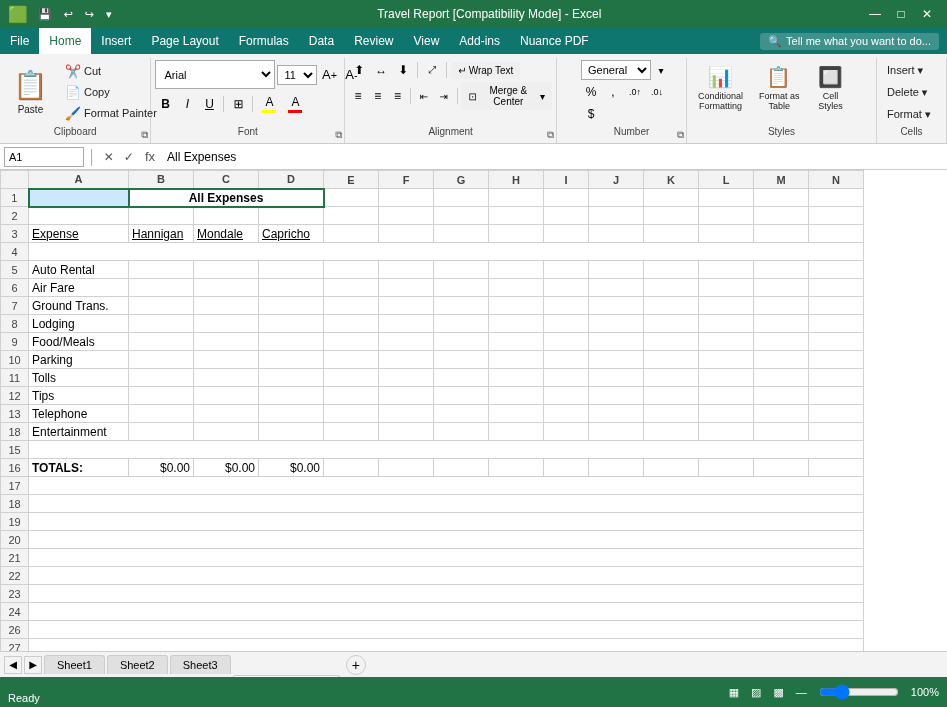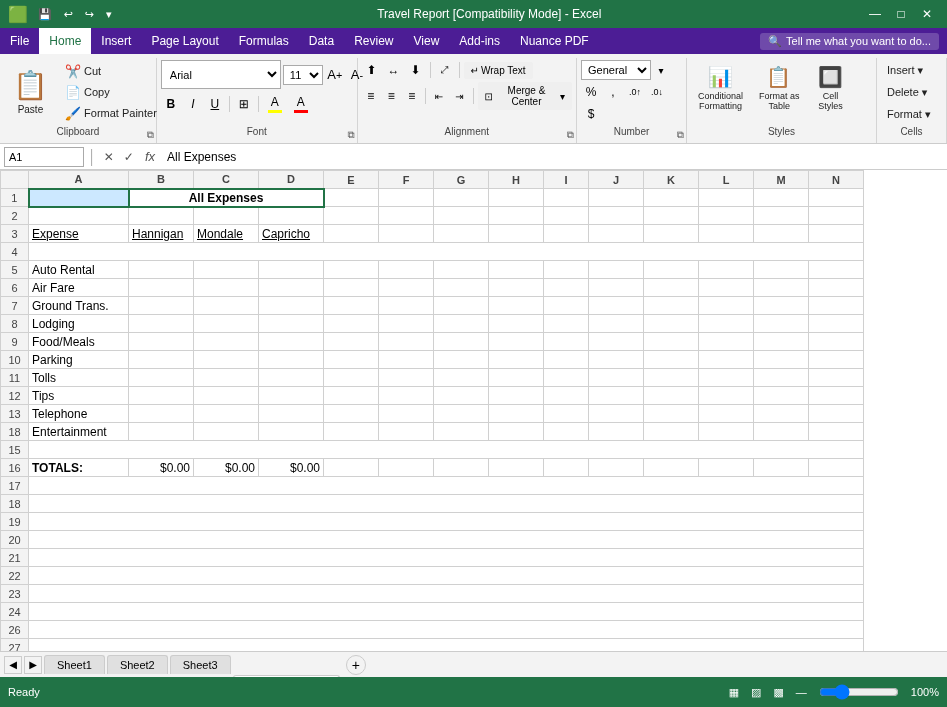--- a/index.html
+++ b/index.html
@@ -18,21 +18,21 @@
     }
     .title-bar-left { display: flex; align-items: center; gap: 6px; }
     .title-bar-center { flex: 1; text-align: center; }
     .title-bar-right { display: flex; gap: 2px; }
     .title-bar-btn { color: #fff; background: none; border: none; width: 24px; height: 24px; cursor: pointer; font-size: 12px; display: flex; align-items: center; justify-content: center; }
     .quick-access { display: flex; gap: 4px; align-items: center; }
     .qa-btn { background: none; border: none; color: #fff; cursor: pointer; font-size: 11px; padding: 2px 4px; }
 
     
     .menu-bar {
-      background: #4c1d95;
+      background: #0f766e;
       display: flex;
       height: 26px;
       align-items: stretch;
     }
     .menu-item {
       color: #fff;
       padding: 0 10px;
       display: flex;
       align-items: center;
       cursor: pointer;
@@ -151,21 +151,21 @@
     .formula-divider { color: #aaa; font-size: 14px; }
     .formula-btn { background: none; border: none; cursor: pointer; font-size: 12px; color: #555; padding: 0 3px; }
     .formula-input {
       flex: 1;
       height: 20px;
       border: none;
       outline: none;
       font-size: 12px;
       padding: 0 4px;
     }
-    .fx-label { font-size: 13px; font-style: italic; color: #555; padding: 0 4px; }
+    .fx-label { font-size: 13px; color: #555; padding: 0 4px; }
 
     
     .spreadsheet-container {
       display: flex;
       flex-direction: column;
       overflow: hidden;
       flex: 1;
     }
     .sheet-area {
       overflow: auto;
@@ -268,21 +268,20 @@
       align-items: center;
       justify-content: center;
       cursor: pointer;
       font-size: 14px;
       margin-left: 4px;
     }
 
     
     .status-bar {
       display: flex;
-      align-items: center;
       justify-content: space-between;
       background: #217346;
       color: #fff;
       height: 22px;
       padding: 15px 8px;
       font-size: 11px;
     }
     .status-right { display: flex; gap: 12px; align-items: center; }
 
     
@@ -455,21 +454,21 @@
             <span>⊡</span>
             <span>Merge &amp; Center</span>
             <span>▾</span>
           </button>
         </div>
       </div>
       <div class="ribbon-group-label">Alignment</div>
       <button class="expand-btn">⧉</button>
     </div>
 
-    <div class="ribbon-group number-group" style="position:relative; min-width:110px;">
+    <div class="ribbon-group number-group" style="position:relative; min-width:110px;margin-left:20px;">
       <div class="ribbon-group-content" style="flex-direction:column; gap:2px; padding-top:2px;">
         <div style="display:flex; align-items:center; gap:2px;">
           <select class="number-select">
             <option>General</option>
           </select>
           <button class="font-btn" style="font-size:10px;">▾</button>
         </div>
         <div style="display:flex; gap:2px; align-items:center;">
           <button class="font-btn">%</button>
           <button class="font-btn">,</button>

